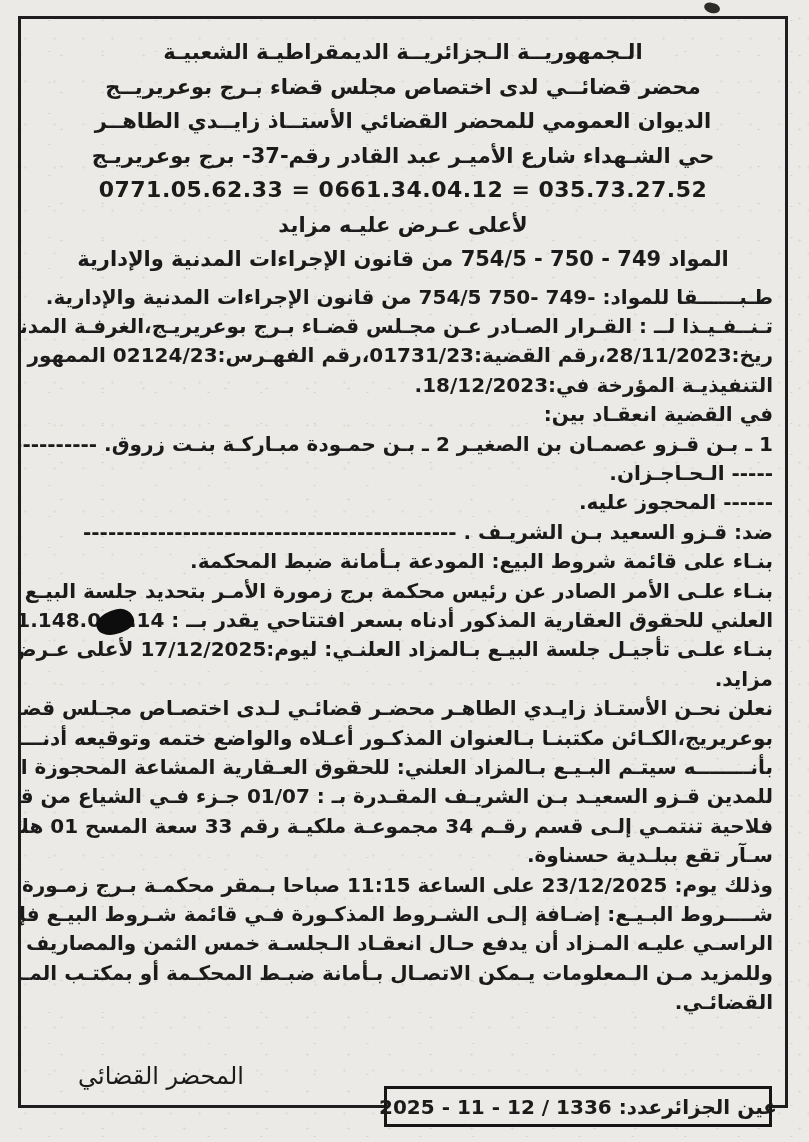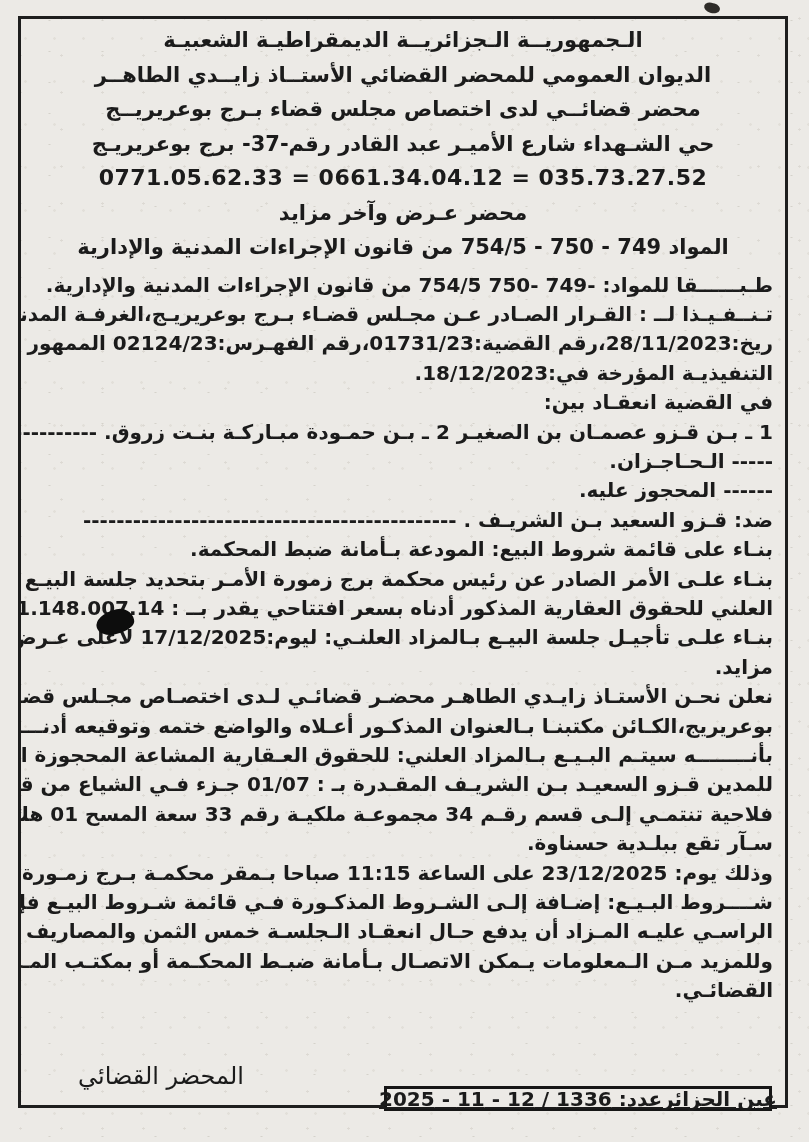--- a/index.html
+++ b/index.html
@@ -14,62 +14,62 @@
     background-position:0 0, 11px 17px, 23px 5px;
     font-family:"DejaVu Sans", sans-serif;
     color:#1b1b1b;
   }
   .frame{
     position:absolute;left:18px;top:16px;width:770px;height:1092px;
     box-sizing:border-box;border:3px solid #1e1e1e;overflow:hidden;
   }
   .header{
     direction:rtl;text-align:center;font-weight:bold;
-    padding-top:4px;font-size:21px;line-height:34.5px;white-space:nowrap;
+    padding-top:16px;font-size:21px;line-height:34.5px;white-space:nowrap;
   }
   .header .phones{direction:ltr;font-size:22px;letter-spacing:0.5px;}
   .bodytext{
     direction:rtl;text-align:right;font-weight:bold;
     font-size:20px;line-height:29.4px;
     margin:6px 12px 0 10px;
   }
   .bline{white-space:nowrap;}
   .signature{
     position:absolute;left:78px;top:1062px;
     direction:rtl;font-weight:normal;font-size:24px;
   }
   .footer-box{
-    position:absolute;left:384px;top:1086px;width:388px;height:25px;
+    position:absolute;left:384px;top:1086px;width:388px;height:41px;
     box-sizing:border-box;border:3px solid #161616;background:#eceae6;
     display:flex;align-items:center;justify-content:center;
-    direction:rtl;font-weight:bold;font-size:20px;white-space:nowrap;z-index:3;text-decoration:underline;
+    direction:rtl;font-weight:bold;font-size:20px;white-space:nowrap;z-index:3;
   }
   .ink-blot{
     position:absolute;left:96px;top:610px;width:38px;height:24px;
     background:#0d0d0d;border-radius:60% 40% 55% 45%/55% 60% 40% 50%;
     transform:rotate(-14deg);z-index:2;
   }
   .ink-speck{
     position:absolute;left:704px;top:3px;width:16px;height:10px;
     background:#2e2c29;border-radius:50% 45% 55% 50%;transform:rotate(18deg);
   }
 </style>
 </head>
 <body>
 
 <div class="ink-speck"></div>
 
 <div class="frame">
   <div class="header">
     <div>الـجمهوريــة الـجزائريــة الديمقراطيـة الشعبيـة</div>
+    <div>محضر قضائــي لدى اختصاص مجلس قضاء بـرج بوعريريــج</div>
     <div>الديوان العمومي للمحضر القضائي الأستــاذ زايــدي الطاهــر</div>
-    <div>محضر قضائــي لدى اختصاص مجلس قضاء بـرج بوعريريــج</div>
     <div>حي الشـهداء شارع الأميـر عبد القادر رقم-37- برج بوعريريـج</div>
     <div class="phones">0771.05.62.33 = 0661.34.04.12 = 035.73.27.52</div>
-    <div>محضر عـرض وآخر مزايد</div>
+    <div>لأعلى عـرض عليـه مزايد</div>
     <div>المواد 749 - 750 - 754/5 من قانون الإجراءات المدنية والإدارية</div>
   </div>
 
   <div class="bodytext">
     <div class="bline">طـبــــــقا للمواد: -749 -750 754/5 من قانون الإجراءات المدنية والإدارية.</div>
     <div class="bline">تـنــفـيـذا لــ : القـرار الصـادر عـن مجـلس قضـاء بـرج بوعريريـج،الغرفـة المدنيـة،بتـا</div>
     <div class="bline">ريخ:28/11/2023،رقم القضية:01731/23،رقم الفهـرس:02124/23 الممهور بـالصيغة</div>
     <div class="bline">التنفيذيـة المؤرخة في:18/12/2023.</div>
     <div class="bline">في القضية انعقـاد بين:</div>
     <div class="bline">1 ـ بـن قـزو عصمـان بن الصغيـر 2 ـ بـن حمـودة مبـاركـة بنـت زروق. -------------</div>

